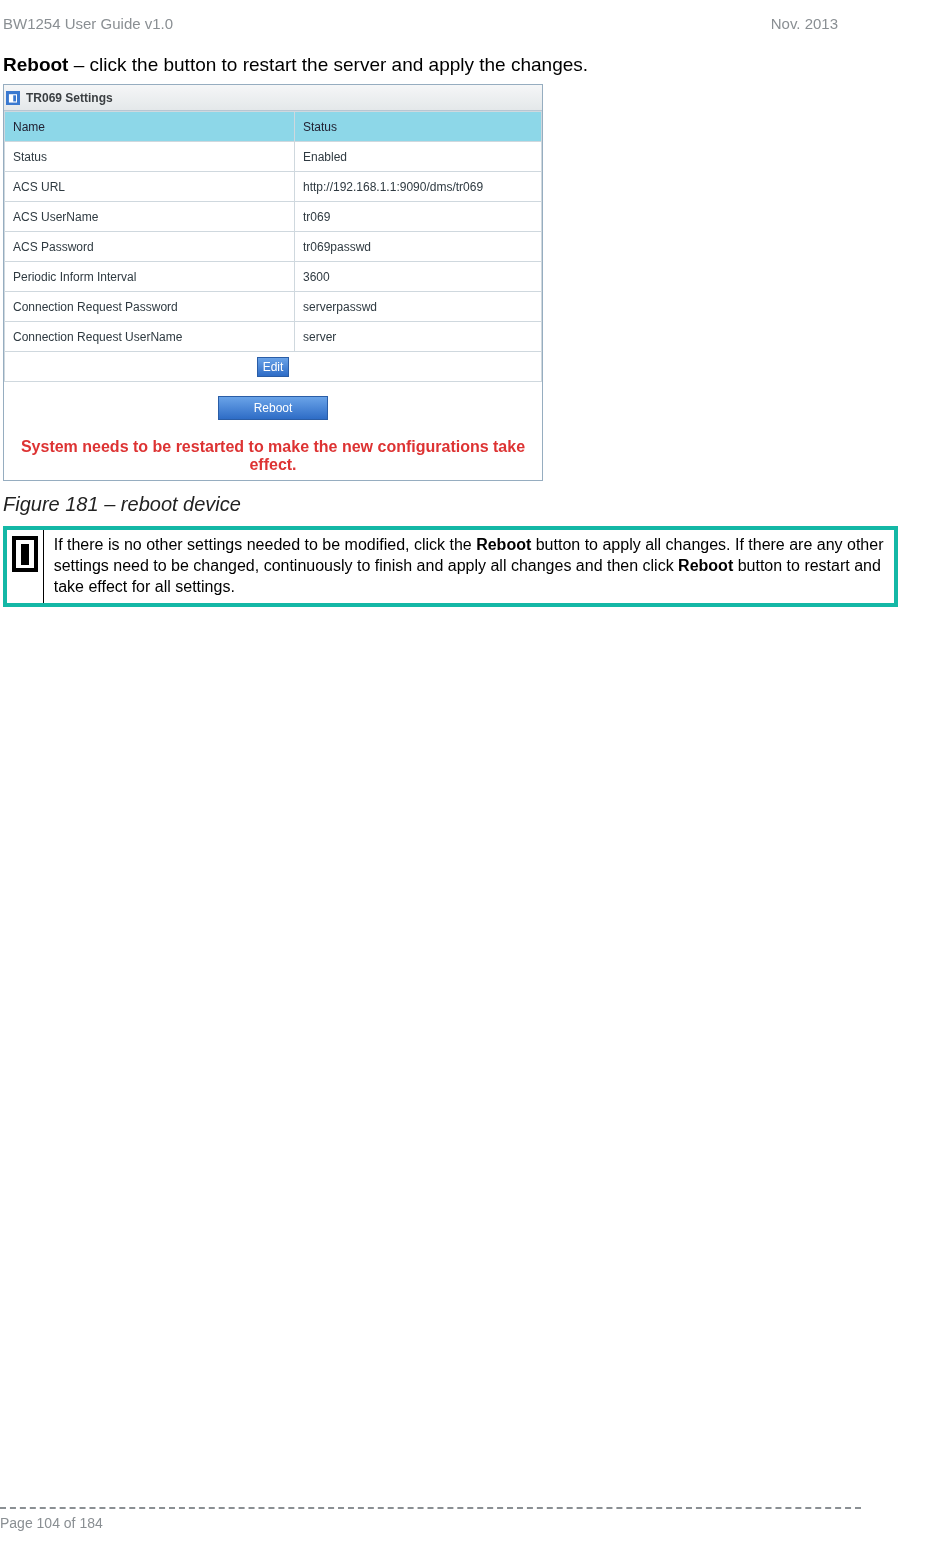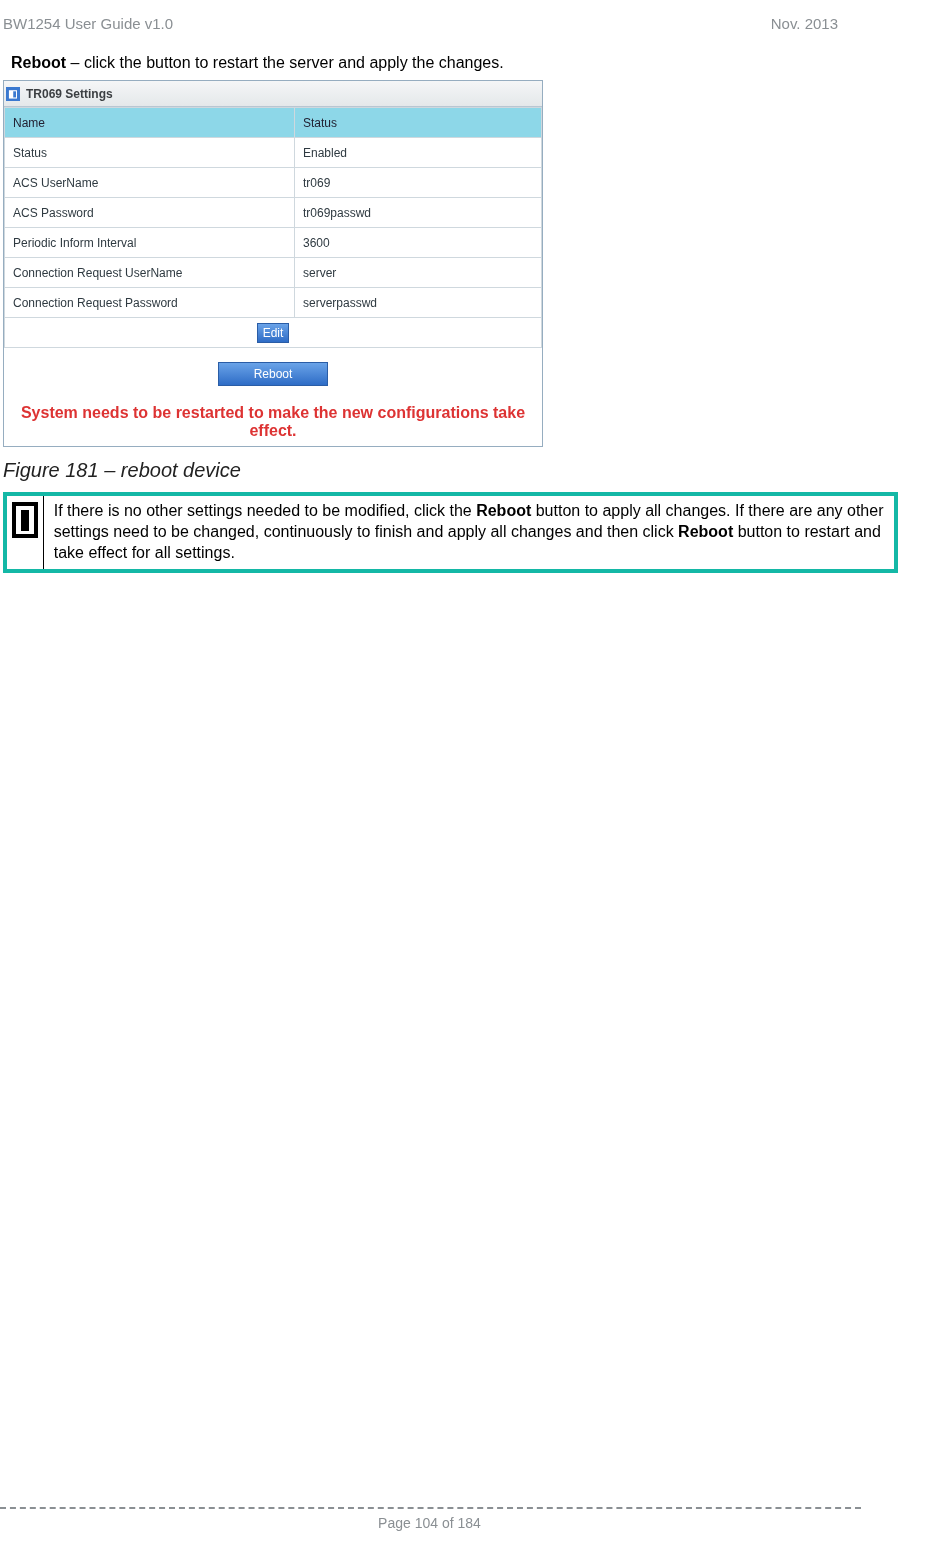--- a/index.html
+++ b/index.html
@@ -20,22 +20,22 @@
     display: flex;
     justify-content: space-between;
     color: #8a8f93;
     font-size: 15px;
     padding: 0 23px 10px 3px;
   }
   .content {
     padding-left: 3px;
   }
   .reboot-line {
-    font-size: 16px;
-    margin: 12px 0 8px 8px;
+    font-size: 19px;
+    margin: 12px 0 8px 0;
   }
   .reboot-line .bold { font-weight: bold; }
   
   .settings-panel {
     border: 1px solid #96adc0;
     width: 540px;
     background: #fff;
     margin-top: 5px;
   }
   .panel-titlebar {
@@ -153,21 +153,21 @@
     position: absolute;
     bottom: 10px;
     left: 0;
     right: 25px;
   }
   .dash-line {
     border-top: 2px dashed #8a8f93;
     margin: 0 0 6px 0;
   }
   .page-num {
-    text-align: center;
+    text-align: left;
     color: #8a8f93;
     font-size: 14px;
     padding-right: 2px;
   }
 </style>
 </head>
 <body>
 
 <div class="page">
   <div class="header-row">
@@ -191,38 +191,42 @@
         <tbody>
             <tr class="head">
           <td>Name</td>
           <td>Status</td>
         </tr>
         <tr>
               <td>Status</td>
               <td>Enabled</td>
             </tr>
         <tr>
+              <td>ACS URL</td>
+              <td>http://192.168.1.1:9090/dms/tr069</td>
+            </tr>
+        <tr>
               <td>ACS UserName</td>
               <td>tr069</td>
             </tr>
         <tr>
               <td>ACS Password</td>
               <td>tr069passwd</td>
             </tr>
         <tr>
               <td>Periodic Inform Interval</td>
               <td>3600</td>
             </tr>
         <tr>
+              <td>Connection Request Password</td>
+              <td>serverpasswd</td>
+            </tr>
+        <tr>
               <td>Connection Request UserName</td>
               <td>server</td>
-            </tr>
-        <tr>
-              <td>Connection Request Password</td>
-              <td>serverpasswd</td>
             </tr>
         <tr class="edit-row">
           <td colspan="2">
             <button class="blue-btn">Edit</button>
           </td>
         </tr>
       </tbody>
         </table>
       <div class="reboot-row">
         <button class="blue-btn wide">Reboot</button>

